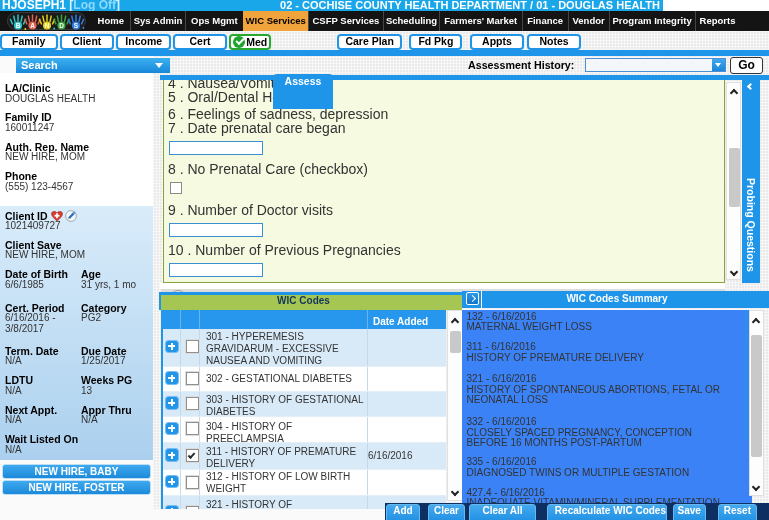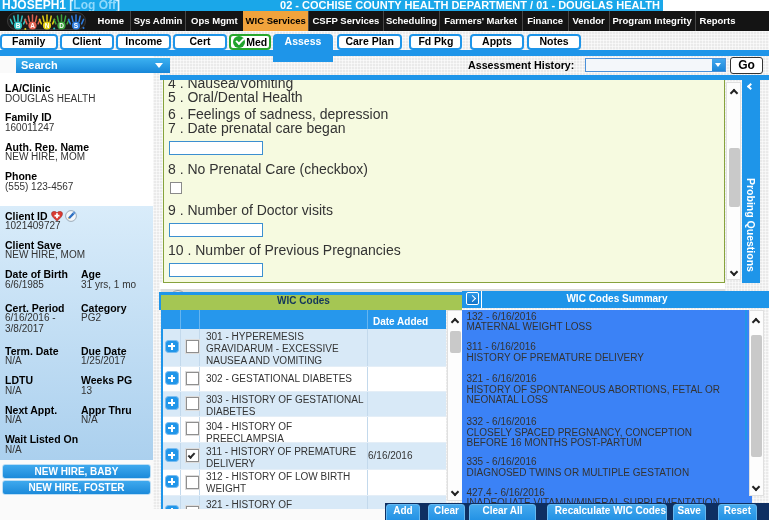--- a/index.html
+++ b/index.html
@@ -19,21 +19,21 @@
 #logo { position:absolute; left:7px; top:1px; width:79px; height:18px; background:#1b1b1b; border:1px solid #3a3a3a; border-radius:9px; overflow:visible; }
 .mi { position:absolute; top:0; height:20px; line-height:20px; color:#fff; font-size:9.5px; font-weight:bold; text-align:center; border-left:1px solid #454545; white-space:nowrap; }
 .mi.act { background:#f1a33c; color:#000; border-left-color:#f1a33c; }
 
 
 #tabrow { position:absolute; left:0; top:31px; width:769px; height:19px; background-color:#eaeaea; background-image:repeating-linear-gradient(0deg, rgba(255,255,255,.55) 0 1px, transparent 1px 3px), repeating-linear-gradient(90deg, rgba(255,255,255,.55) 0 1px, transparent 1px 3px); }
 
 .tab { position:absolute; top:33.5px; height:16px; background:#fff; border:2px solid #1e95e9; border-radius:4px; text-align:center; font-size:10.5px; font-weight:bold; color:#000; line-height:11.5px; z-index:3; }
 .medic { display:inline-block; position:relative; width:12px; height:12px; background:#1fa32c; border-radius:50%; vertical-align:-2.5px; margin-right:1px; }
 .medic:after { content:""; position:absolute; left:2.5px; top:2.5px; width:6px; height:3px; border-left:2px solid #fff; border-bottom:2px solid #fff; transform:rotate(-45deg); }
-.tab.active { background:#1e95e9; color:#fff; height:28px; border-radius:4px 4px 0 0; }
+.tab.active { background:#1e95e9; color:#fff; height:35px; border-radius:4px 4px 0 0;margin-top:40px; }
 #blueline { position:absolute; left:0; top:50px; width:769px; height:6px; background:#1e95e9; }
 
 
 #contentbg { position:absolute; left:153px; top:56px; width:616px; height:464px; background-color:#eaeaea; background-image:repeating-linear-gradient(0deg, rgba(255,255,255,.55) 0 1px, transparent 1px 3px), repeating-linear-gradient(90deg, rgba(255,255,255,.55) 0 1px, transparent 1px 3px); }
 #botwhite { position:absolute; left:153px; top:508.5px; width:616px; height:11.5px; background:#fafafa; }
 
 
 #sidebar { position:absolute; left:0; top:56px; width:153px; height:464px; background:#fafafa; }
 #searchhdr { position:absolute; left:16px; top:2px; width:154px; height:15px; background:linear-gradient(#3cb1f1,#1787d8); color:#fff; font-size:11px; font-weight:bold; line-height:14px; padding-left:5px; }
 #searchhdr .car { position:absolute; right:7px; top:5px; width:0; height:0; border-left:4px solid transparent; border-right:4px solid transparent; border-top:5px solid #fff; }

